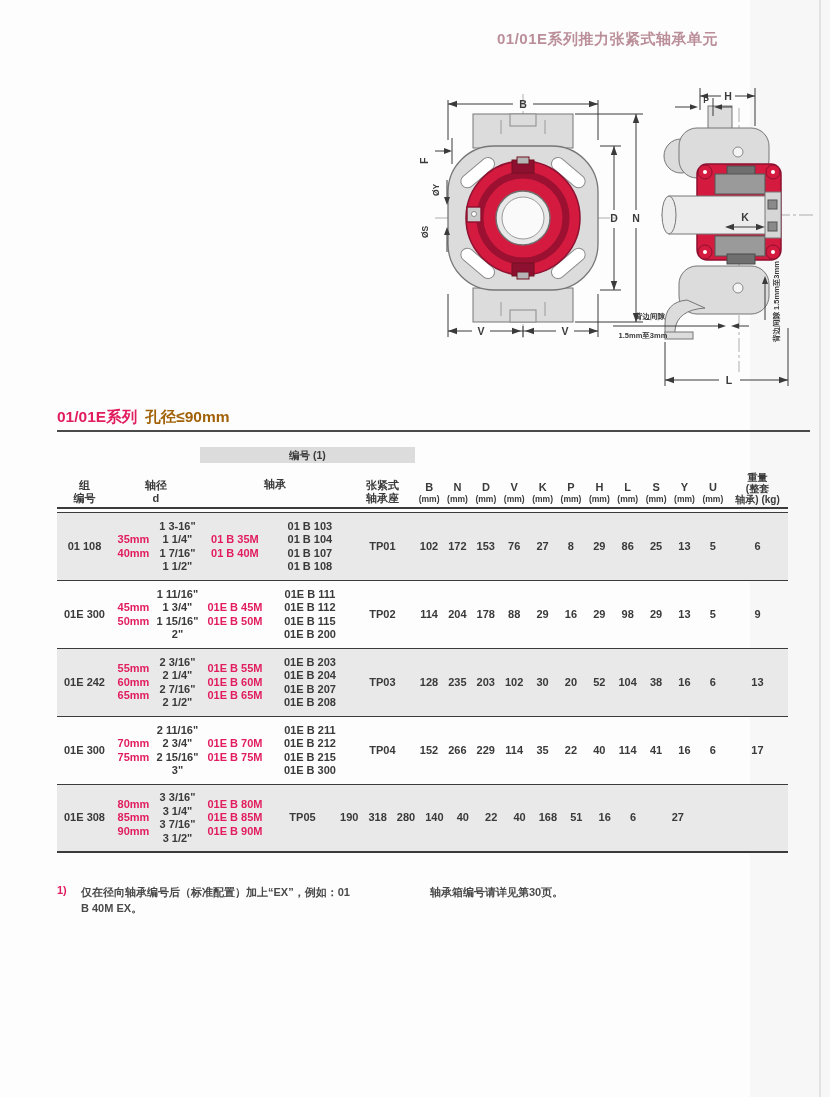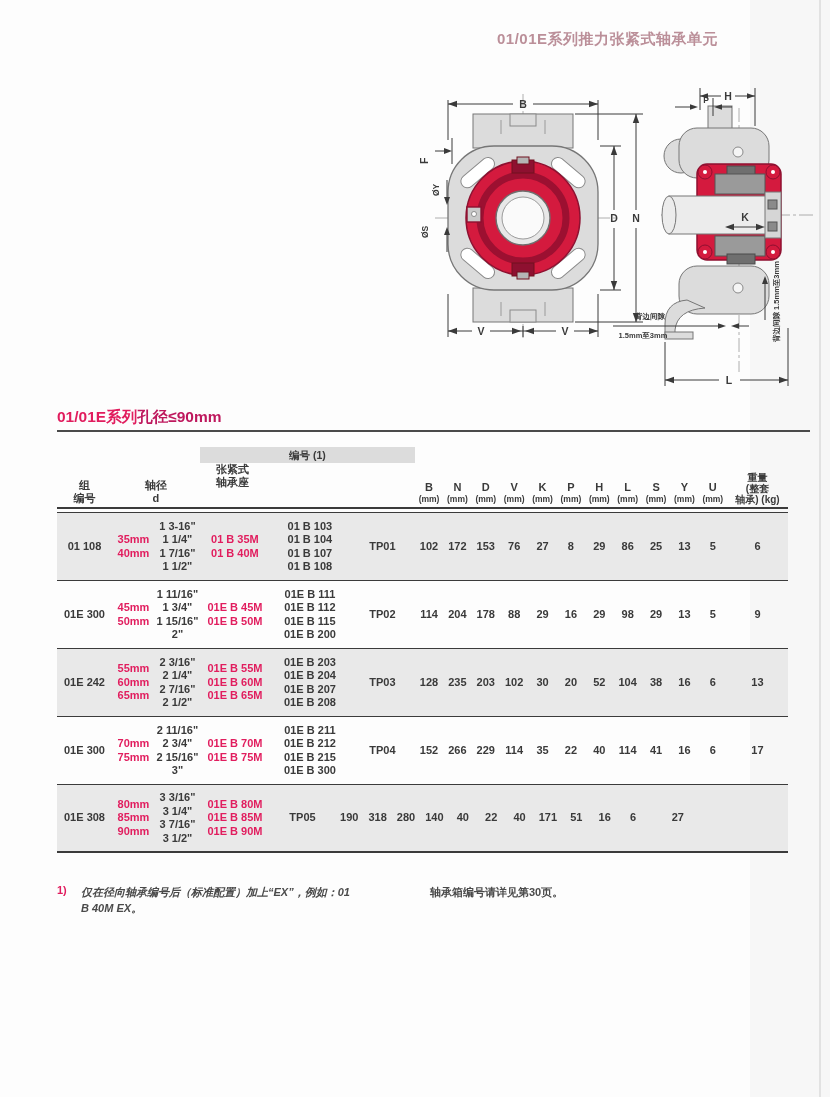--- a/index.html
+++ b/index.html
@@ -3,51 +3,51 @@
 <meta charset="utf-8">
 <style>
   html,body{margin:0;padding:0;width:830px;height:1097px;overflow:hidden;
     background:#f7f7f7;font-family:"Liberation Sans","DejaVu Sans",sans-serif;color:#3d3d3d;}
   .page{position:absolute;left:0;top:0;width:750px;height:1097px;background:#fdfdfd;}
   .page-edge{position:absolute;left:819px;top:0;width:2px;height:1097px;background:#e2e2e2;}
   .doc-header{position:absolute;top:30px;right:32px;font-size:15px;font-weight:600;
     color:#bb8f99;letter-spacing:.5px;}
   .drawings-wrap{position:absolute;left:413px;top:80px;width:402px;height:315px;}
   .section-title{position:absolute;left:57px;top:407px;font-size:15.5px;font-weight:700;}
-  .section-title .pink{color:#e11d5e;}
-  .section-title .dark{color:#be185d;}
+  .section-title .pink{color:#e11d5e;margin-right:8px;}
+  .section-title .dark{color:#a16207;}
   .title-rule{position:absolute;left:57px;top:430px;width:753px;height:0;border-top:2px solid #4a4a4a;}
 
   .spec-table{position:absolute;left:57px;top:447px;width:731px;}
   .thead{display:flex;align-items:flex-end;height:58px;font-weight:700;color:#3a3a3a;}
   .hcol{text-align:center;}
   .hline{font-size:11px;line-height:13px;}
   .hunit{font-size:8.5px;line-height:11px;font-weight:700;}
   .w-group{width:55px}.w-shaft{width:88px}
-  .desig{width:215px;align-self:stretch;display:flex;flex-direction:column;justify-content:flex-start;}
+  .desig{width:215px;align-self:stretch;display:flex;flex-direction:column;justify-content:space-between;}
   .band{background:#dcdcdc;font-size:10.5px;line-height:16px;height:16px;text-align:center;font-weight:700;}
   .desig-row{display:flex;align-items:flex-end;}
   .w-bearing{width:150px}.w-housing{width:65px}
   .raise{margin-bottom:14px;}
   .w-dim{width:28.4px}.w-weight{width:61px}
   .w-weight .hline{font-size:10px;line-height:11px;}
   .hrule{height:3px;border-top:2px solid #3b3b3b;border-bottom:1px solid #3b3b3b;margin-top:2px;}
 
   .trow{display:flex;align-items:center;min-height:68px;box-sizing:border-box;
     border-bottom:1px solid #3b3b3b;font-weight:700;font-size:11px;line-height:13.5px;color:#3a3a3a;}
   .trow.shaded{background:#e9e9e9;}
   .trow:last-child{border-bottom:2px solid #3b3b3b;}
   .cell{text-align:center;}
   .c-group{width:55px}.c-metric{width:43px}.c-inch{width:45px}.c-mbear{width:70px}
   .c-ibear{width:80px}.c-housing{width:65px}.c-dim{width:28.4px}.c-weight{width:61px}
   .pink{color:#e11d5e;}
 
   .footnote{position:absolute;left:57px;top:884px;width:731px;font-size:11px;font-weight:600;color:#4a4a4a;}
   .fn-marker{position:absolute;left:0;top:0;color:#e11d5e;font-weight:700;}
-  .fn-left{position:absolute;left:24px;top:0;width:390px;line-height:16px;font-style:italic;}
+  .fn-left{position:absolute;left:24px;top:0;width:390px;line-height:16px;}
   .fn-right{position:absolute;left:373px;top:0;width:320px;line-height:16px;}
 
   .dim{font:700 10.5px "Liberation Sans","DejaVu Sans",sans-serif;fill:#3a3a3a;}
   .dimsm{font:700 8.5px "Liberation Sans","DejaVu Sans",sans-serif;fill:#3a3a3a;}
   .note{font:700 7.5px "Liberation Sans","DejaVu Sans",sans-serif;fill:#3a3a3a;}
   .dl{stroke:#3a3a3a;stroke-width:1;}
   .ah{fill:#3a3a3a;}
   .cl{stroke:#9a9a9a;stroke-width:.8;}
 </style>
 </head>
@@ -273,20 +273,23 @@
         <div class="hline">组</div>
         <div class="hline">编号</div>
       </div>
       <div class="hcol w-shaft">
         <div class="hline">轴径</div>
         <div class="hline">d</div>
       </div>
       <div class="desig">
         <div class="band">编号 (1)</div>
         <div class="desig-row">
+          <div class="hcol w-bearing">
+            <div class="hline raise">轴承</div>
+          </div>
           <div class="hcol w-housing">
             <div class="hline">张紧式</div>
             <div class="hline">轴承座</div>
           </div>
         </div>
       </div>
       <div class="hcol w-dim">
           <div class="hline">B</div>
           <div class="hunit">(mm)</div>
         </div>
@@ -507,21 +510,21 @@
             <div>01E B 90M</div>
           </div>
       <div class="cell c-housing">TP05</div>
       <div class="cell c-dim">190</div>
       <div class="cell c-dim">318</div>
       <div class="cell c-dim">280</div>
       <div class="cell c-dim">140</div>
       <div class="cell c-dim">40</div>
       <div class="cell c-dim">22</div>
       <div class="cell c-dim">40</div>
-      <div class="cell c-dim">171</div>
+      <div class="cell c-dim">168</div>
       <div class="cell c-dim">51</div>
       <div class="cell c-dim">16</div>
       <div class="cell c-dim">6</div>
           <div class="cell c-weight">27</div>
     </div>
   </div>
   </div>
 
   <div class="footnote">
     <span class="fn-marker">1)</span>

